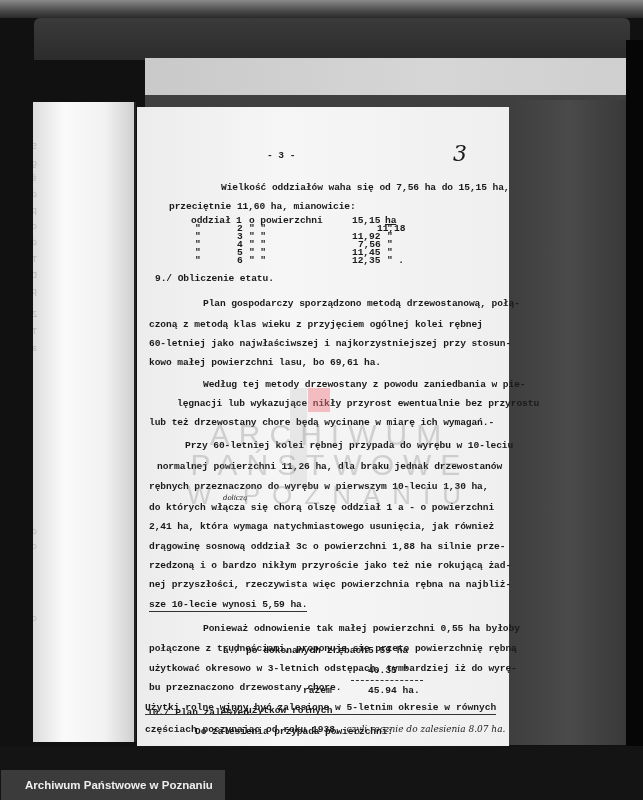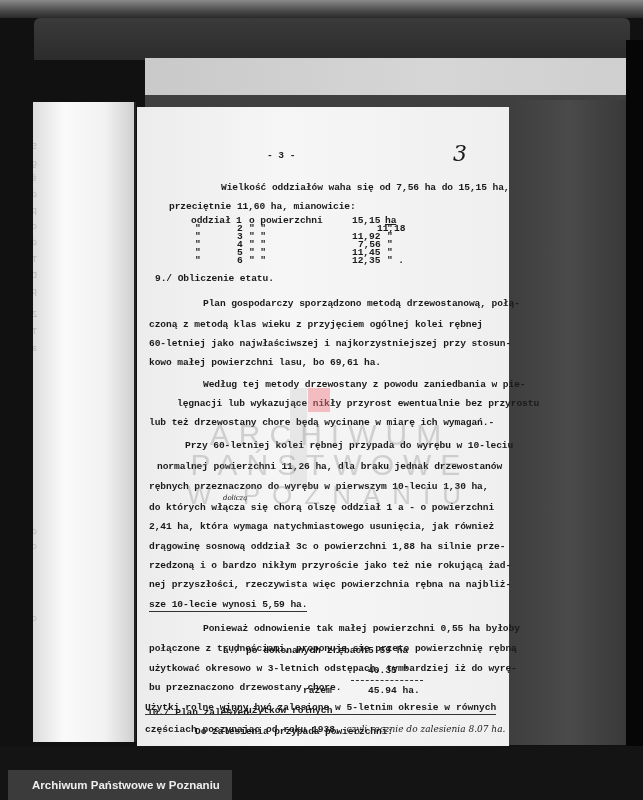--- a/index.html
+++ b/index.html
@@ -68,21 +68,21 @@
   }
   .grey-mark {
     position:absolute; left:290px; top:388px; width:17px; height:100px;
     background:rgba(120,120,120,.12);
   }
   .ln { position:absolute; white-space:nowrap; }
   .hand { font-family:"DejaVu Serif", serif; font-style:italic; font-weight:normal; }
   .uline { border-bottom:1px solid #333; padding-bottom:1px; }
   .sumline { border-top:1px dashed #333; }
   .caption {
-    position:absolute; left:8px; top:770px; width:224px; height:30px;
+    position:absolute; left:1px; top:770px; width:224px; height:30px;
     background:#3b3b3b; color:#eee;
     font-family:"Liberation Sans", sans-serif; font-size:11.5px; font-weight:bold;
     line-height:30px; padding-left:24px; box-sizing:border-box;
   }
 </style>
 </head>
 <body>
 
 <div class="top-strip"></div>
 <div class="folder-top"></div>

